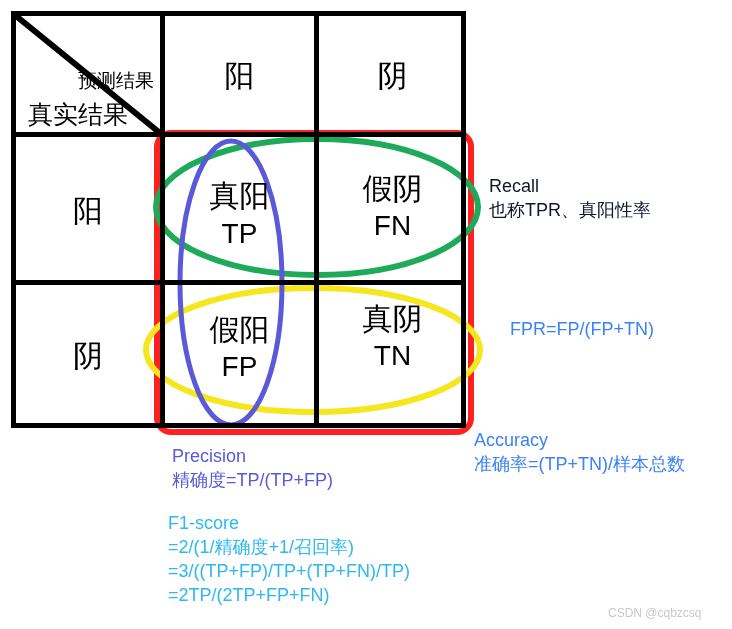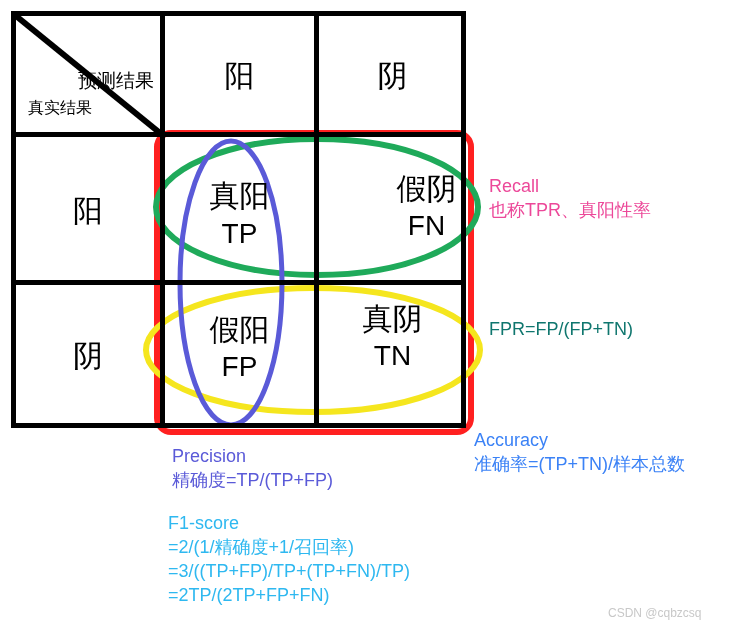--- a/index.html
+++ b/index.html
@@ -84,48 +84,48 @@
     top: 32px;
     font-size: 19px;
     color: #000;
     white-space: nowrap;
     margin-top: 20px;
   }
   .corner-true {
     position: absolute;
     left: 12px;
     top: 82px;
-    font-size: 16px;
+    font-size: 25px;
     color: #000;
     white-space: nowrap;
   }
 
   
   .hdr-pos { left: 149px; top: 0;   width: 149px; height: 121px; }
   .hdr-neg { left: 303px; top: 0;   width: 147px; height: 121px; }
   
   .row-pos { left: 0;     top: 121px; width: 144px; height: 148px; }
   .row-neg { left: 0;     top: 269px; width: 144px; height: 143px; }
   
   .cell-tp  { left: 149px; top: 121px; width: 149px; height: 155px; }
-  .cell-fn  { left: 303px; top: 121px; width: 147px; height: 140px; margin-left: 34px; }
+  .cell-fn  { left: 303px; top: 121px; width: 147px; height: 140px; }
   .cell-fp  { left: 149px; top: 269px; width: 149px; height: 126px; }
   .cell-tn  { left: 303px; top: 269px; width: 147px; height: 104px; }
 
   
   .note {
     position: absolute;
     white-space: nowrap;
     line-height: 1.33;
     font-family: "Liberation Sans", "DejaVu Sans", sans-serif;
   }
   .note div { white-space: nowrap; }
 
-  .note-recall   { left: 489px; top: 175px; font-size: 18px; color: #ec4899; }
-  .note-fpr      { left: 489px; top: 318px; font-size: 18px; color: #0f766e; }
+  .note-recall   { left: 489px; top: 175px; font-size: 18px; color: #0f172a; }
+  .note-fpr      { left: 510px; top: 318px; font-size: 18px; color: #3b82f6; }
   .note-accuracy { left: 474px; top: 429px; font-size: 18px; color: #3b82f6; }
   .note-precision{ left: 172px; top: 445px; font-size: 18px; color: #5a5ad8; }
   .note-f1       { left: 168px; top: 512px; font-size: 18px; color: #2eb8f0; }
 
   .watermark {
     position: absolute;
     left: 608px;
     top: 606px;
     font-size: 12px;
     color: #c8c8c8;

